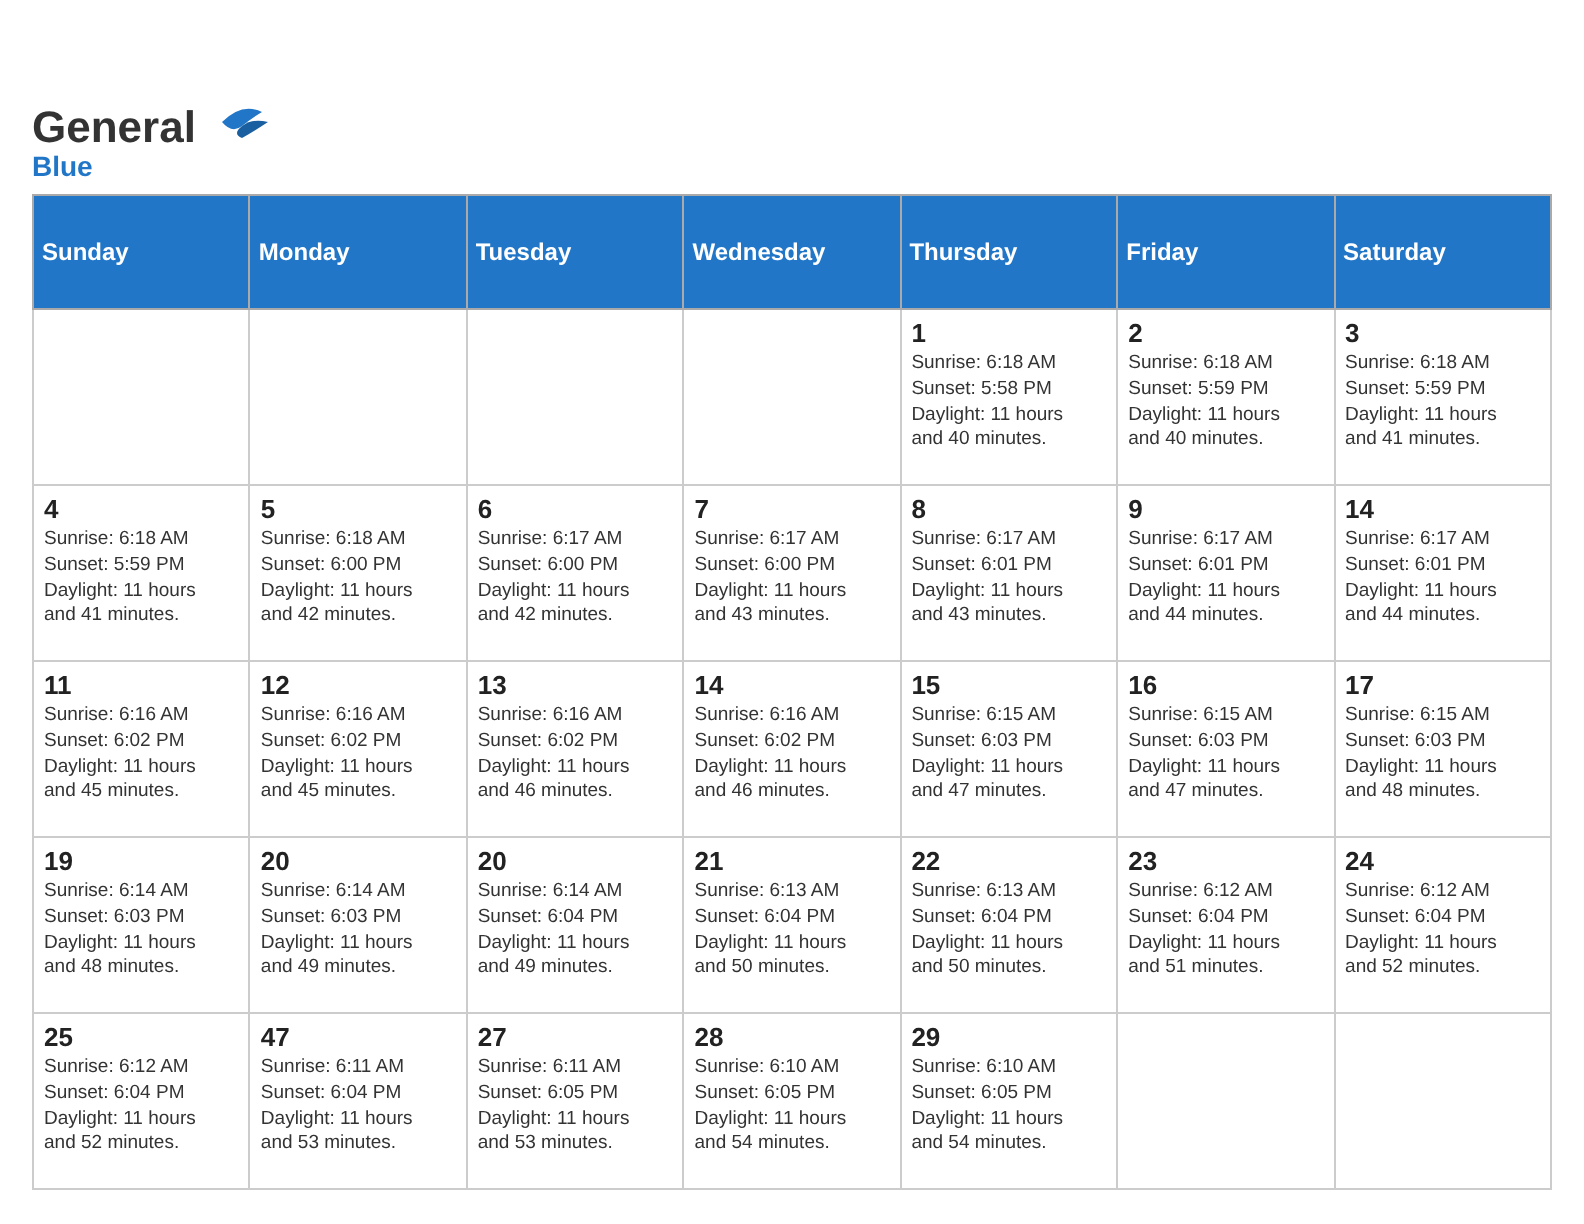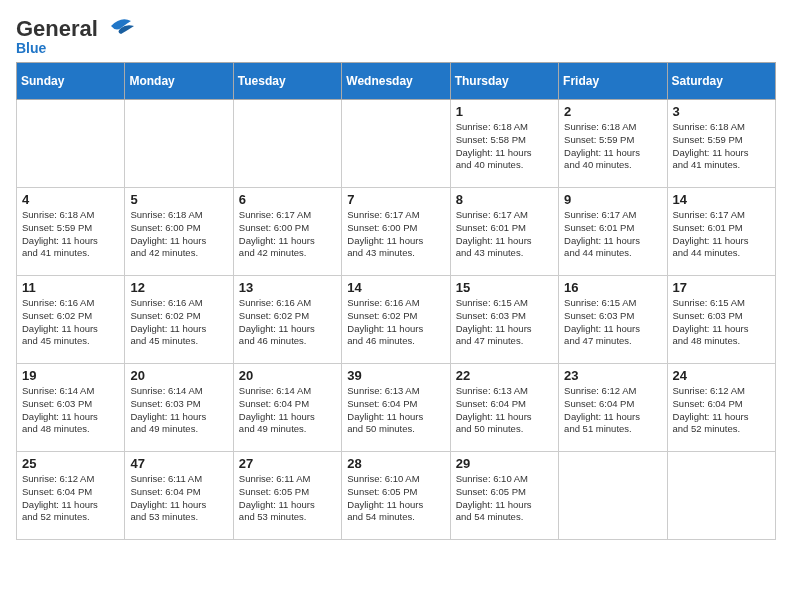--- a/index.html
+++ b/index.html
@@ -8,20 +8,21 @@
       background: #fff;
       width: 792px;
       min-height: 612px;
       padding: 16px;
     }
     .header-area {
       display: flex;
       justify-content: space-between;
       align-items: flex-start;
       margin-bottom: 6px;
+      margin-top: 35px;
     }
     .logo {
       display: flex;
       flex-direction: column;
       align-items: flex-start;
     }
     .logo-text {
       font-size: 22px;
       font-weight: bold;
       color: #333;
@@ -54,21 +55,21 @@
     .calendar {
       width: 100%;
       border-collapse: collapse;
       margin-top: 4px;
     }
     .calendar th {
       background-color: #2176c7;
       color: #fff;
       font-size: 12px;
       font-weight: bold;
-      padding: 11px 4px;
+      padding: 21px 4px;
       text-align: left;
       border: 1px solid #aaa;
     }
     .calendar td {
       border: 1px solid #ccc;
       vertical-align: top;
       padding: 4px 5px;
       width: 14.28%;
       font-size: 10px;
       color: #333;
@@ -263,21 +264,21 @@
 and 49 minutes.</div>
         </td>
         <td>
           <span class="day-num">20</span>
           <div class="day-info" style="white-space: pre-line;">Sunrise: 6:14 AM
 Sunset: 6:04 PM
 Daylight: 11 hours
 and 49 minutes.</div>
         </td>
         <td>
-          <span class="day-num">39</span>
+          <span class="day-num">21</span>
           <div class="day-info" style="white-space: pre-line;">Sunrise: 6:13 AM
 Sunset: 6:04 PM
 Daylight: 11 hours
 and 50 minutes.</div>
         </td>
         <td>
           <span class="day-num">22</span>
           <div class="day-info" style="white-space: pre-line;">Sunrise: 6:13 AM
 Sunset: 6:04 PM
 Daylight: 11 hours

